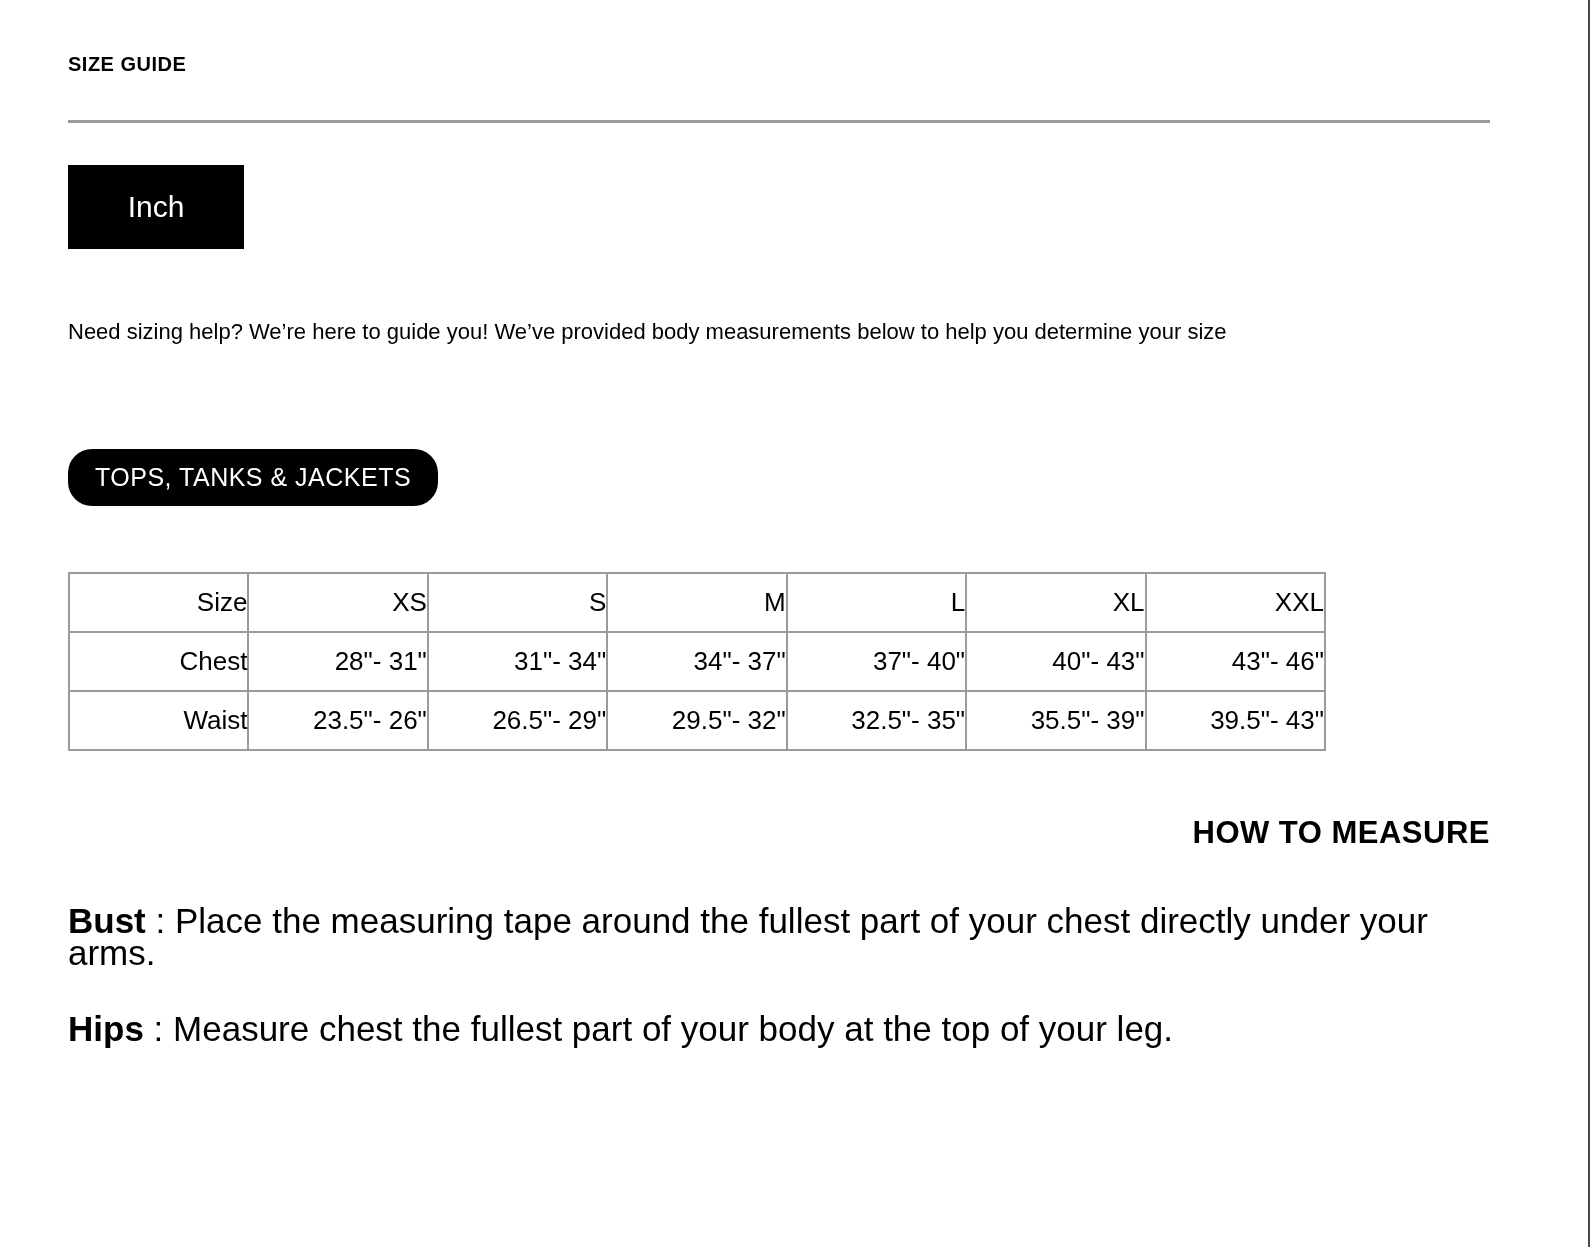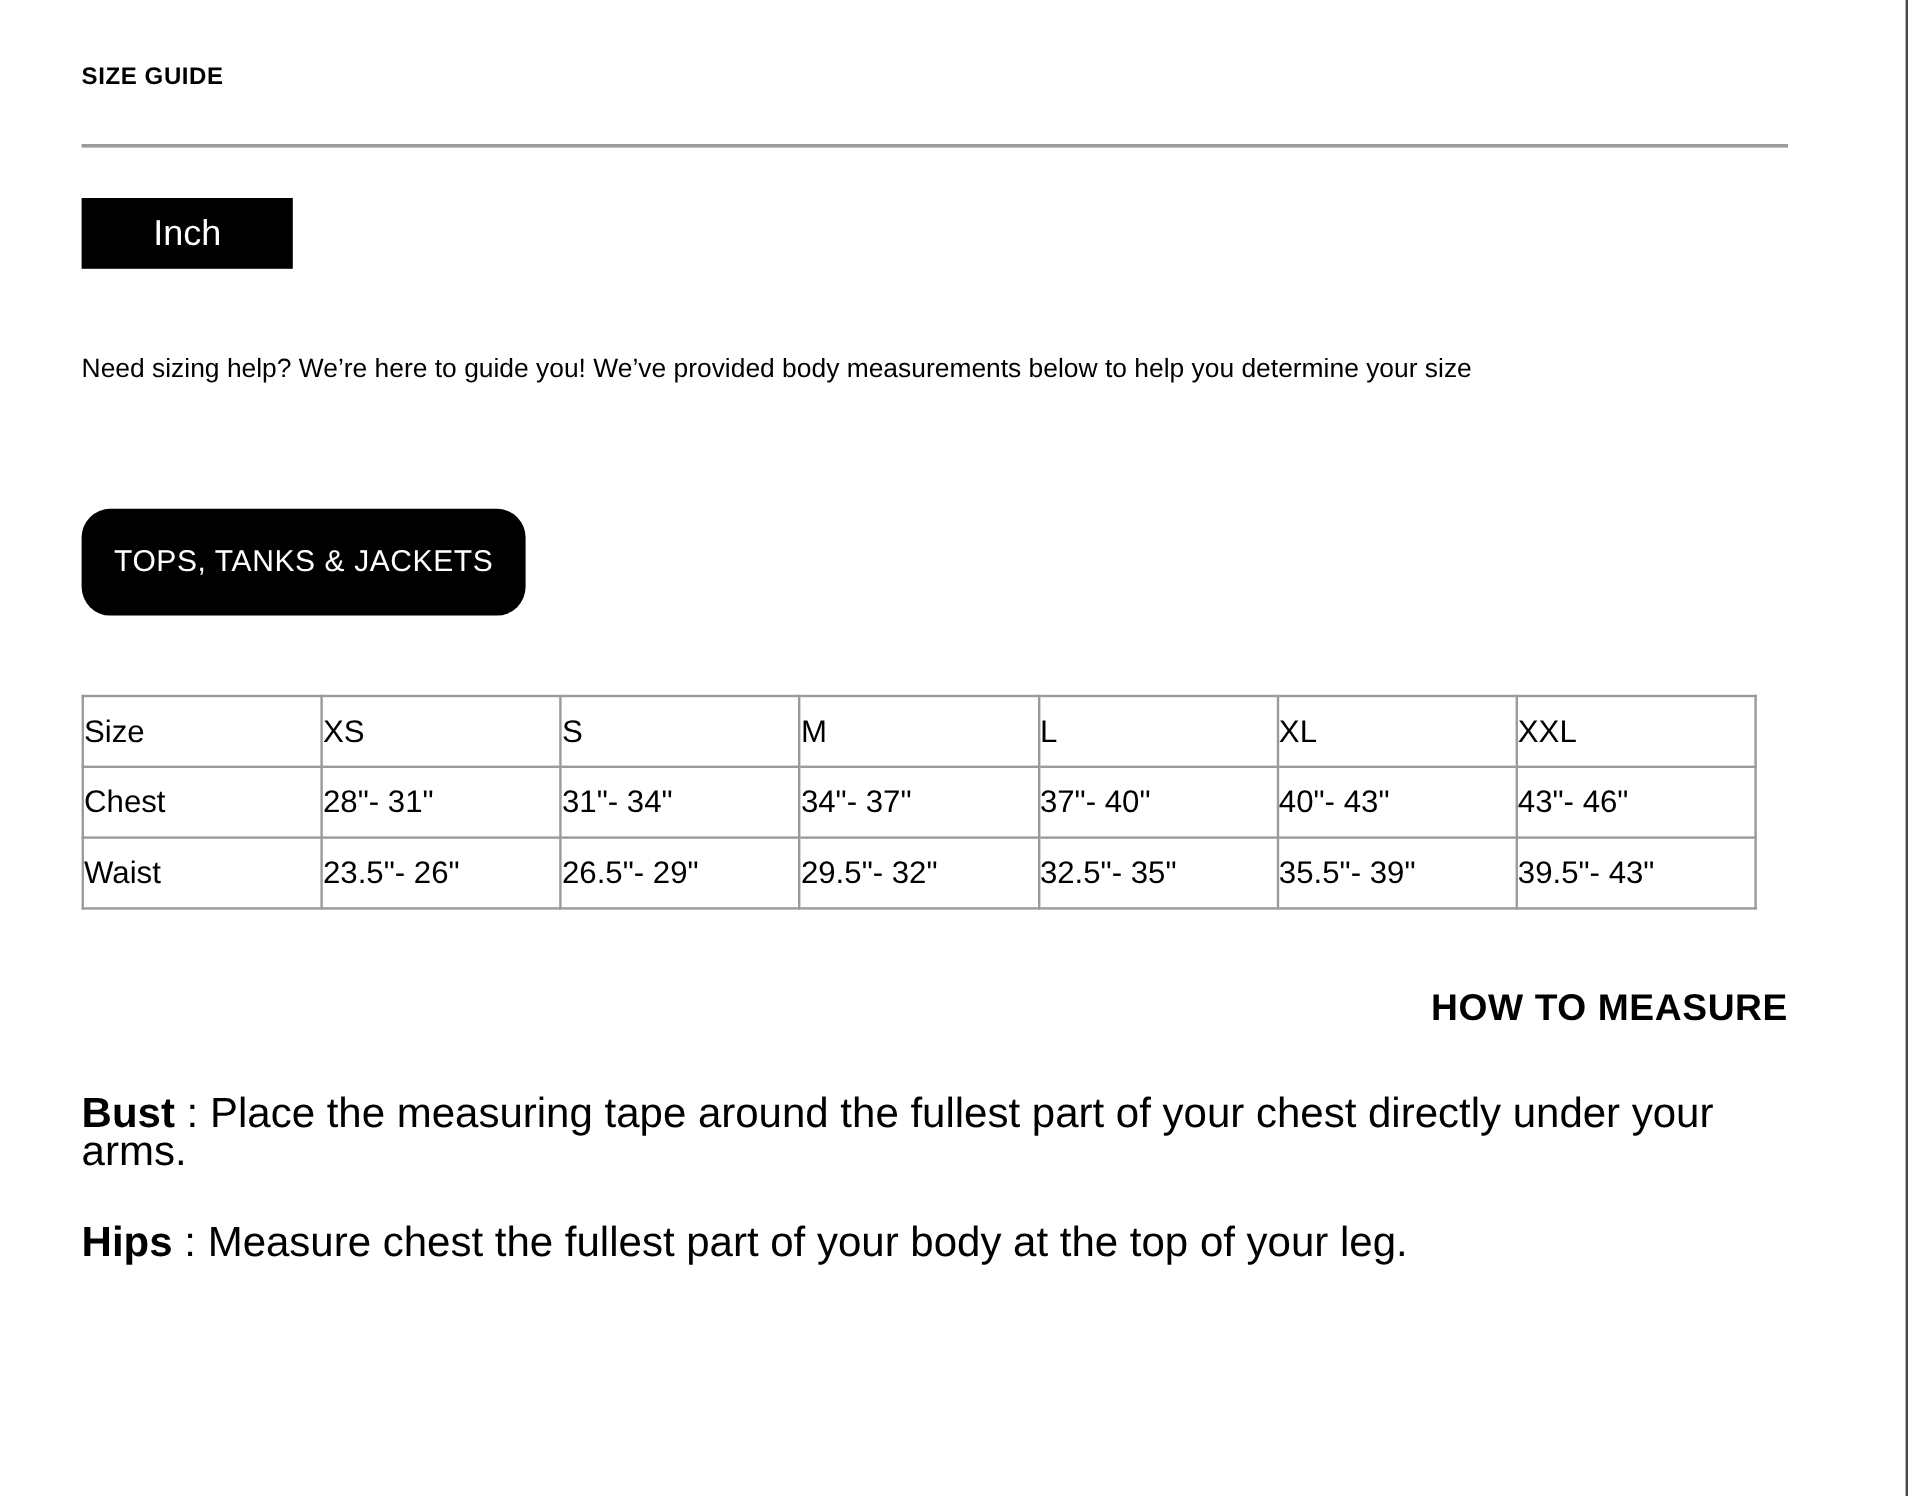--- a/index.html
+++ b/index.html
@@ -17,40 +17,40 @@
 
   .page-title{
     font-size:20px;font-weight:bold;line-height:36px;margin:0;
     letter-spacing:0.5px;
   }
   .divider{
     border:none;margin:38px 0 0 0;width:1422px;
     border-top:3px solid #9b9b9b;height:0;
   }
   .unit-btn{
-    margin-top:42px;width:176px;height:59px;
+    margin-top:42px;width:176px;height:84px;
     background:#000;color:#fff;border:none;
     font-family:inherit;font-size:30px;
     display:flex;align-items:center;justify-content:center;
     cursor:pointer;
   }
   .intro{
     margin-top:64px;font-size:22px;line-height:38px;
     max-width:1372px;
   }
   .category-badge{
     margin-top:76px;display:inline-block;
     background:#000;color:#fff;
     font-size:25px;height:57px;line-height:57px;
-    padding:16px 27px;letter-spacing:0.5px;border-radius:24px;
+    padding:0 27px;letter-spacing:0.5px;border-radius:24px;
   }
   .size-table{
-    margin-top:66px;width:1396px;
+    margin-top:66px;width:1258px;
     border-collapse:collapse;table-layout:fixed;
-    font-size:26px;text-align:left;
+    font-size:26px;text-align:right;
   }
   .size-table th,.size-table td{
     border:2px solid #9b9b9b;height:57px;padding:0;
     font-weight:normal;
   }
   .howto-heading{
     margin:64px 0 0 0;font-size:31px;font-weight:bold;line-height:36px;
     letter-spacing:0.5px;
     text-align:right;
   }

